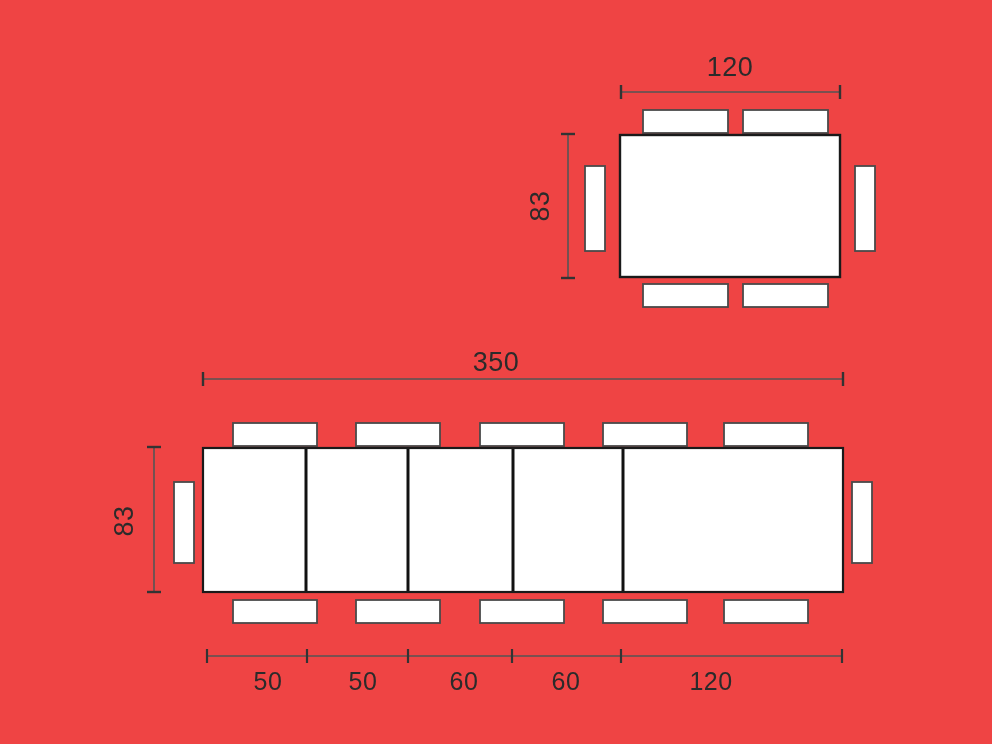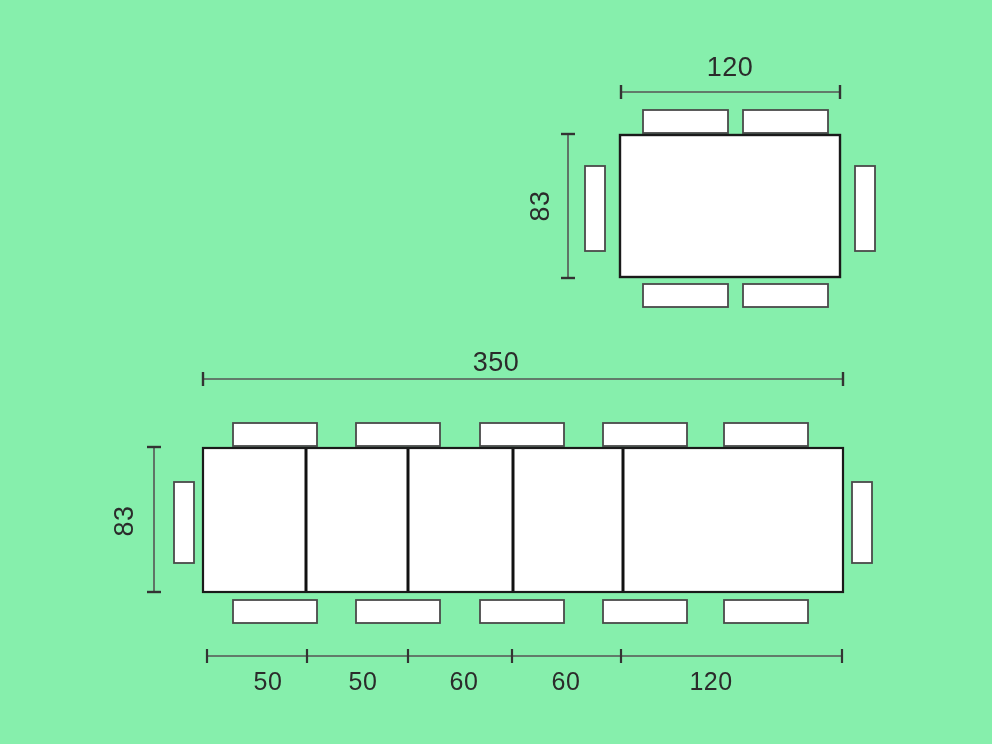--- a/index.html
+++ b/index.html
@@ -10,21 +10,21 @@
   body {
     width: 992px;
     height: 744px;
     font-family: "Liberation Sans", sans-serif;
     overflow: hidden;
   }
   #drawing-root {
     position: relative;
     width: 992px;
     height: 744px;
-    background: #86efac;
+    background: #ef4444;
   }
   svg.drawing-canvas {
     position: absolute;
     top: 0;
     left: 0;
     width: 992px;
     height: 744px;
     display: block;
   }
   .dim-text {

